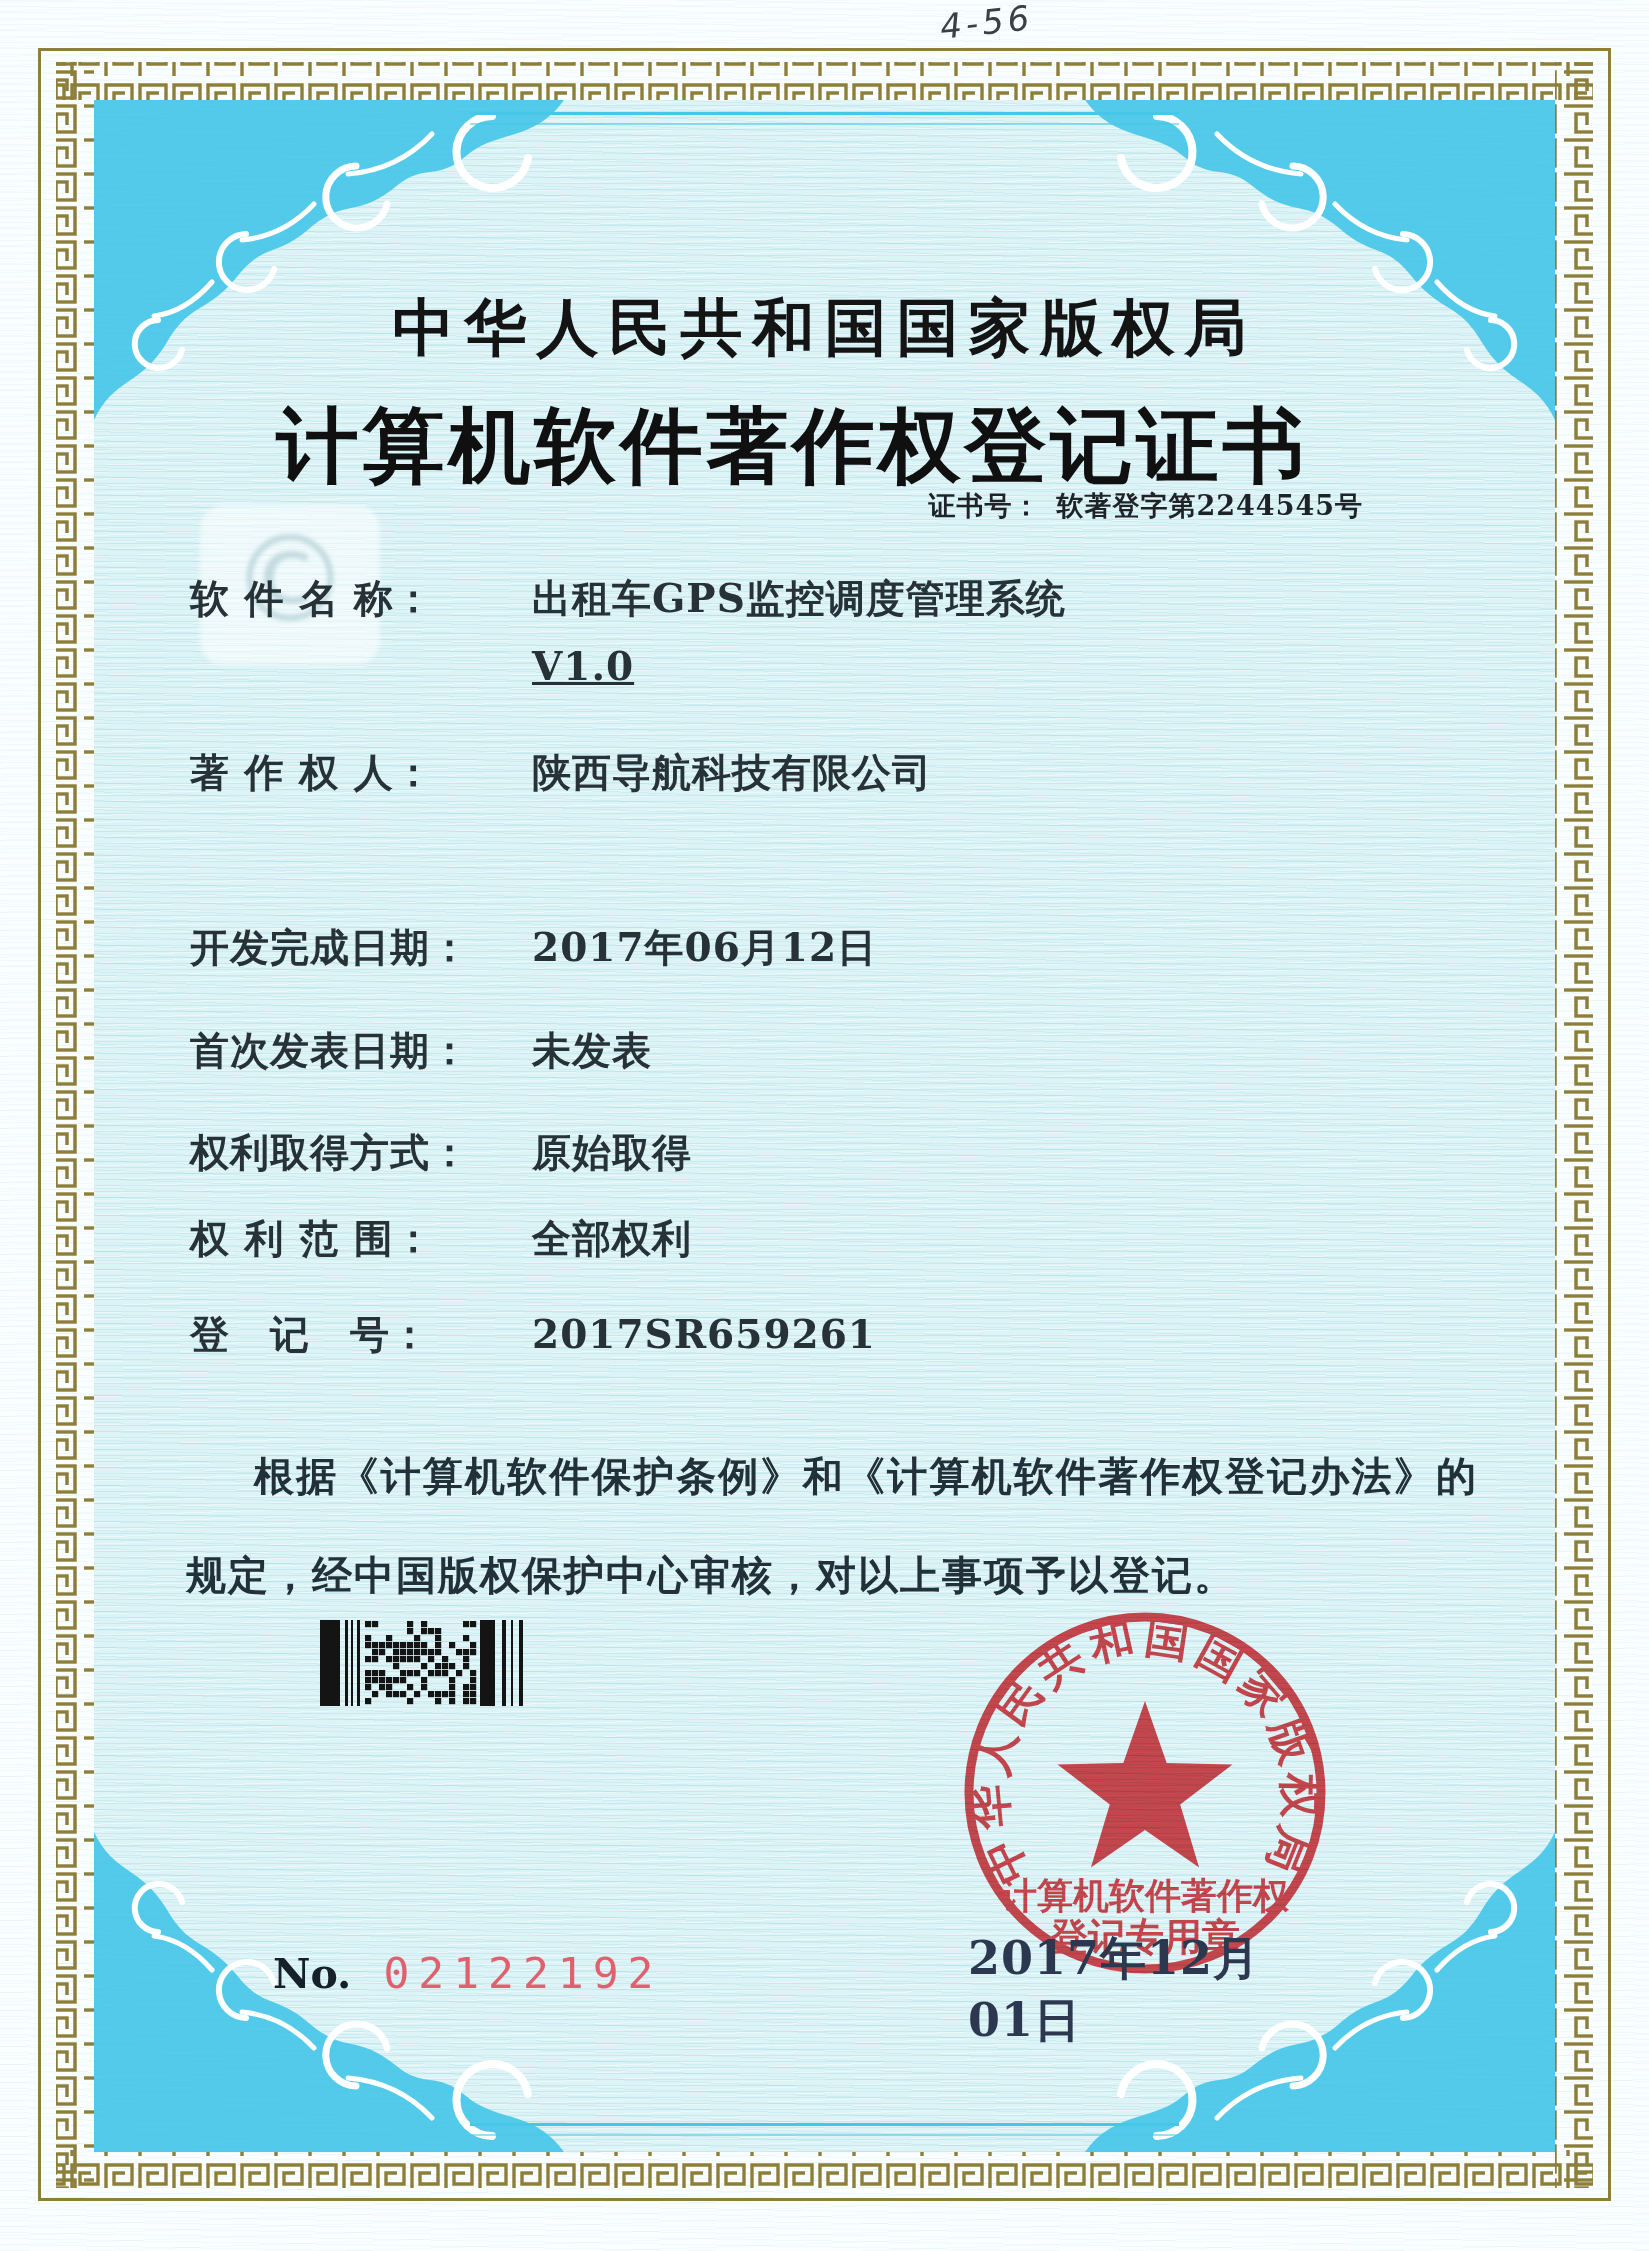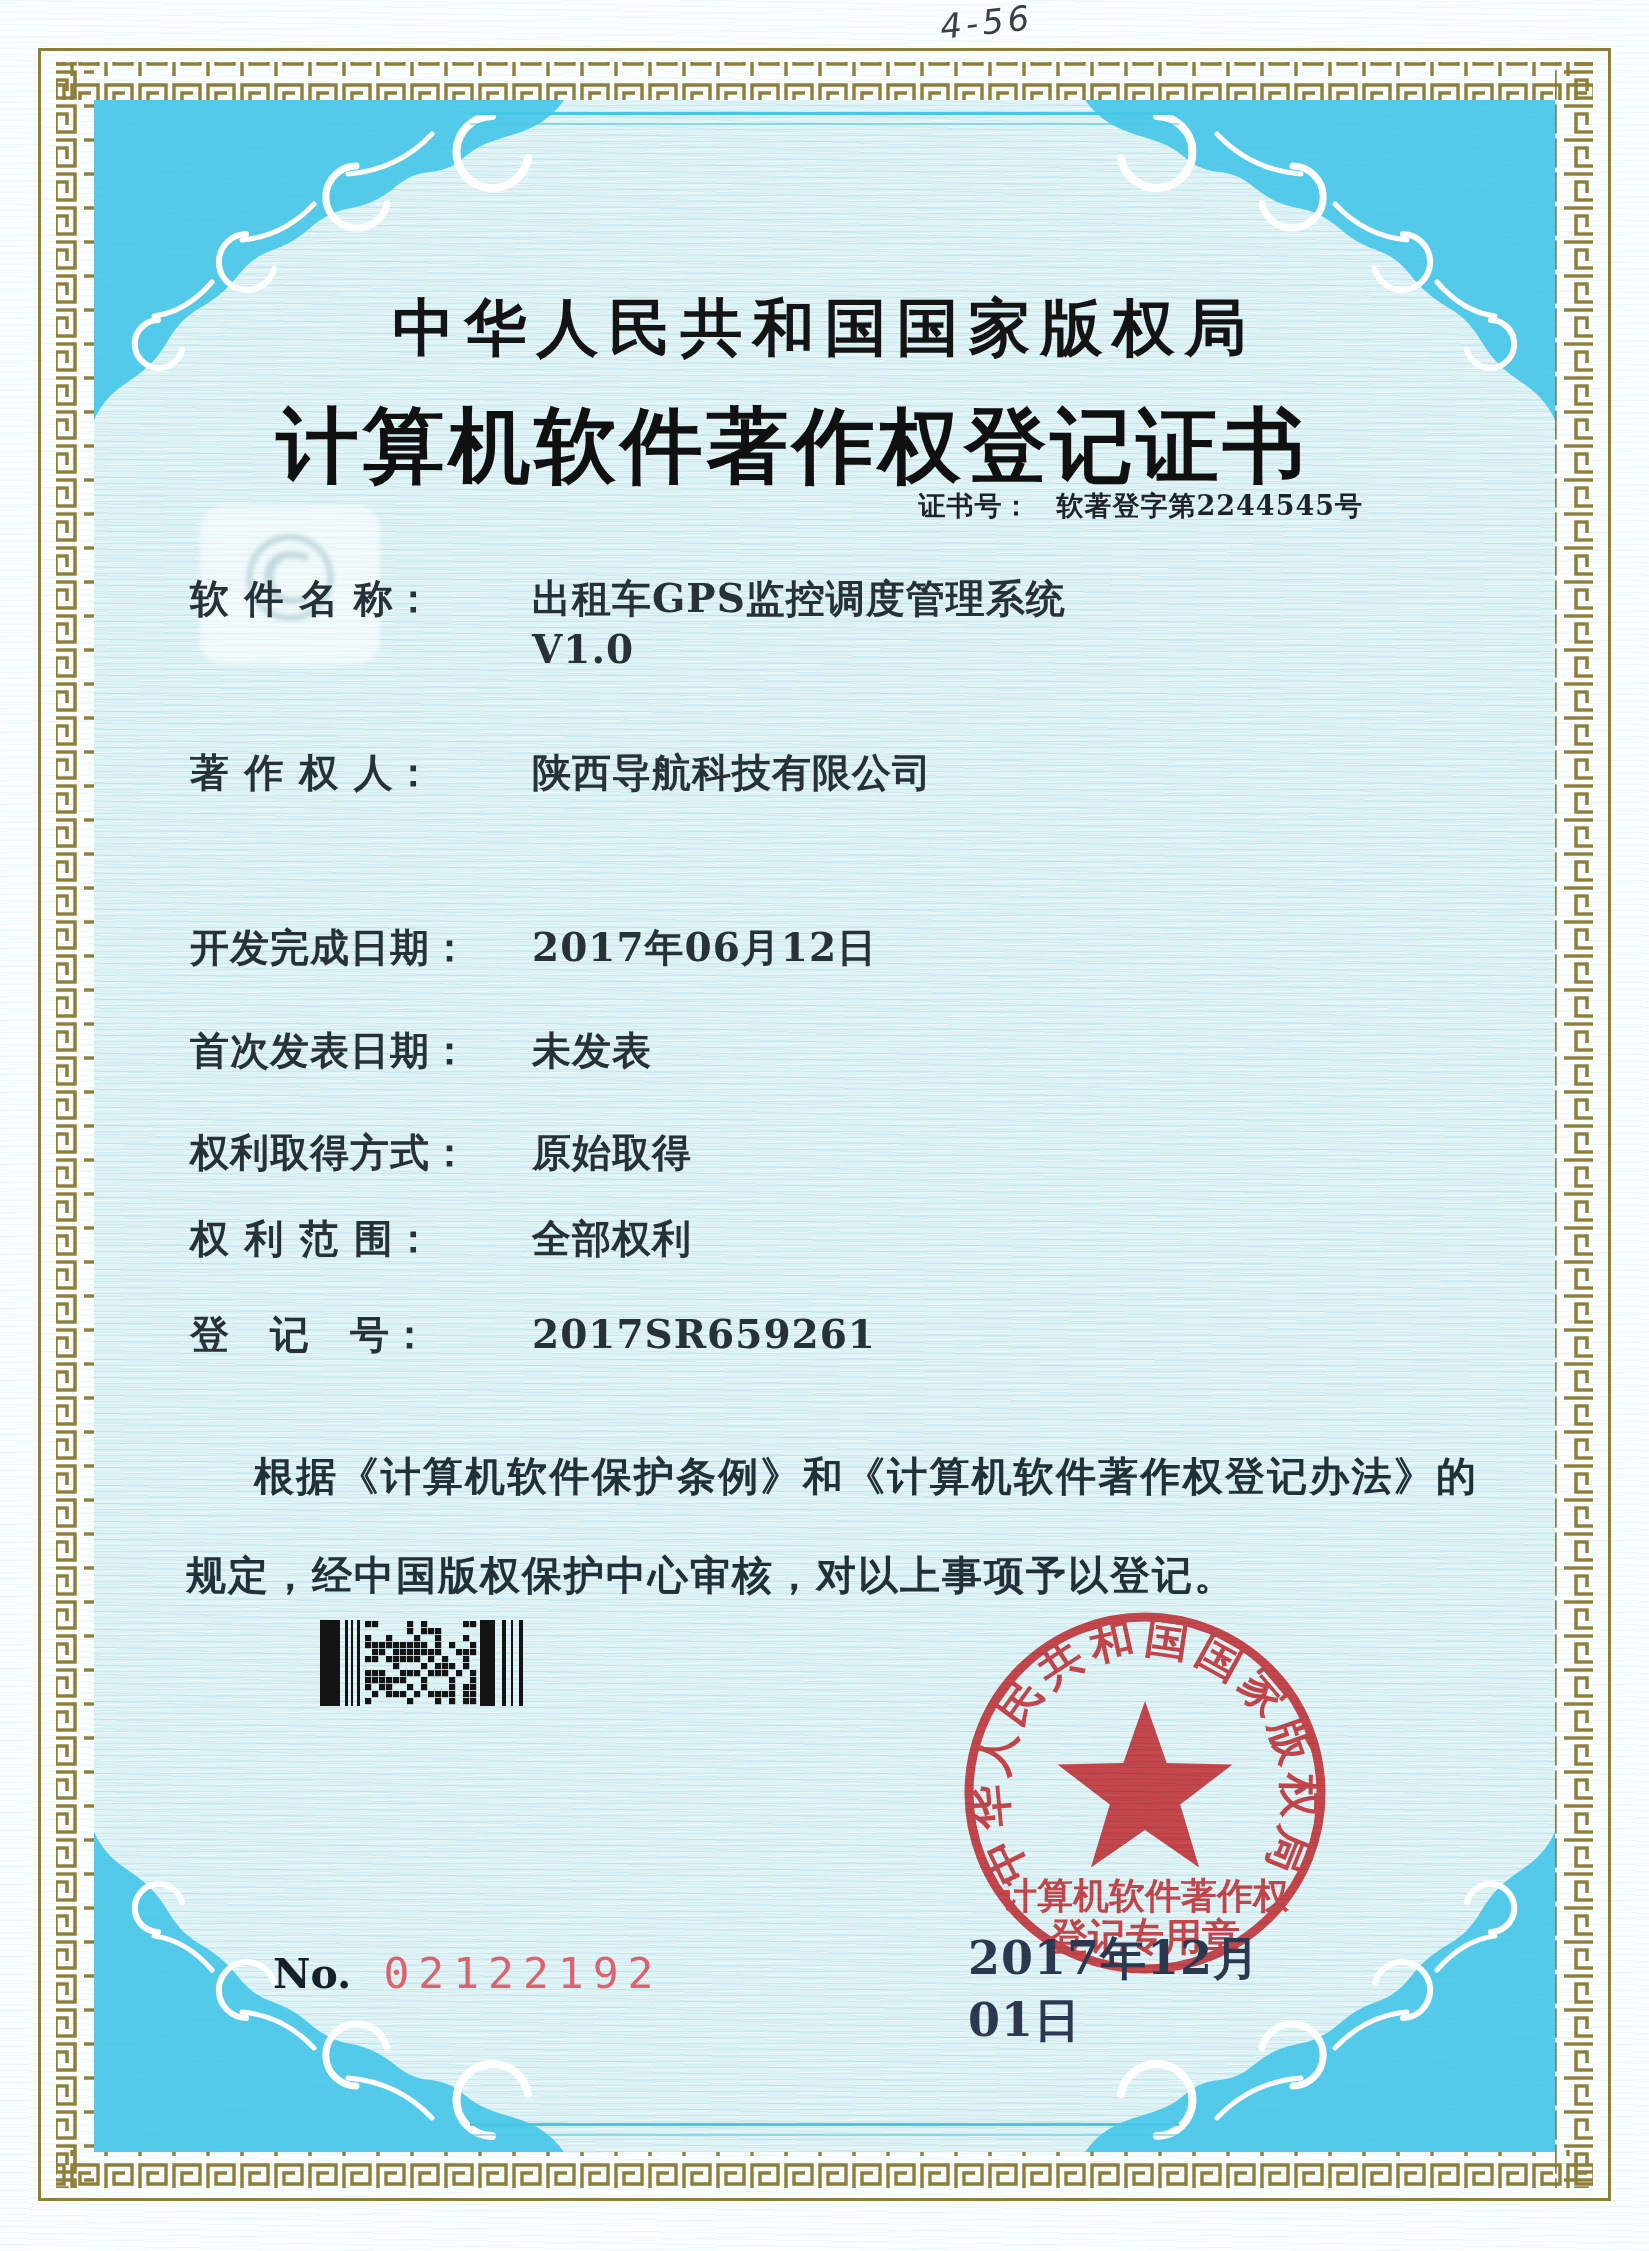--- a/index.html
+++ b/index.html
@@ -40,25 +40,25 @@
     font-size:62px;font-weight:700;color:#141414;letter-spacing:10px;
   }
   .subtitle{
     position:absolute;left:0;width:1585px;top:392px;text-align:center;
     font-size:82px;font-weight:700;color:#101010;letter-spacing:4px;
   }
   .certno{
     position:absolute;right:286px;top:488px;font-size:27px;color:#1d2328;
     font-weight:700;letter-spacing:1px;
   }
-  .certno .lbl{margin-right:26px;}
+  .certno .lbl{margin-right:16px;}
   .field{position:absolute;left:190px;font-size:39px;font-weight:600;color:#263238;letter-spacing:1px;white-space:nowrap;}
   .field .lbl{display:inline-block;min-width:322px;}
   .field .val{margin-left:20px;}
-  .field .val2{margin-left:342px;margin-top:0;}
+  .field .val2{margin-left:342px;margin-top:17px;text-decoration:underline;}
   .statement{
     position:absolute;left:186px;top:1426px;width:1292px;
     font-size:40px;font-weight:700;color:#22303a;letter-spacing:2px;
     line-height:99px;text-align:justify;text-indent:68px;
   }
   .watermark{
     position:absolute;left:200px;top:505px;width:180px;height:160px;border-radius:24px;
     background:rgba(255,255,255,.55);filter:blur(2px);
     color:rgba(190,215,220,.9);font-size:120px;text-align:center;line-height:150px;
     font-family:"DejaVu Sans","Liberation Sans",sans-serif;

